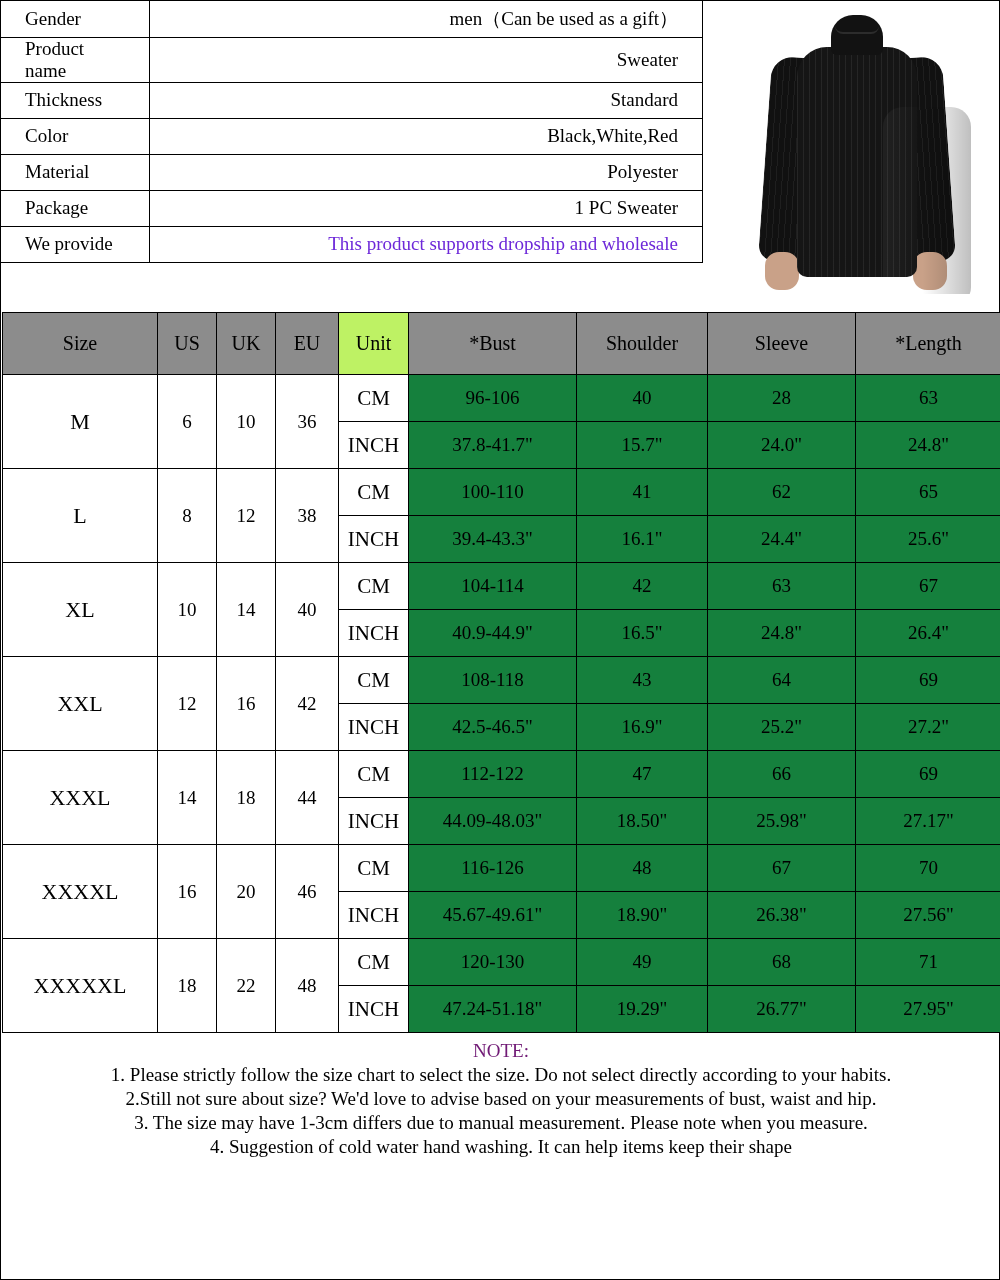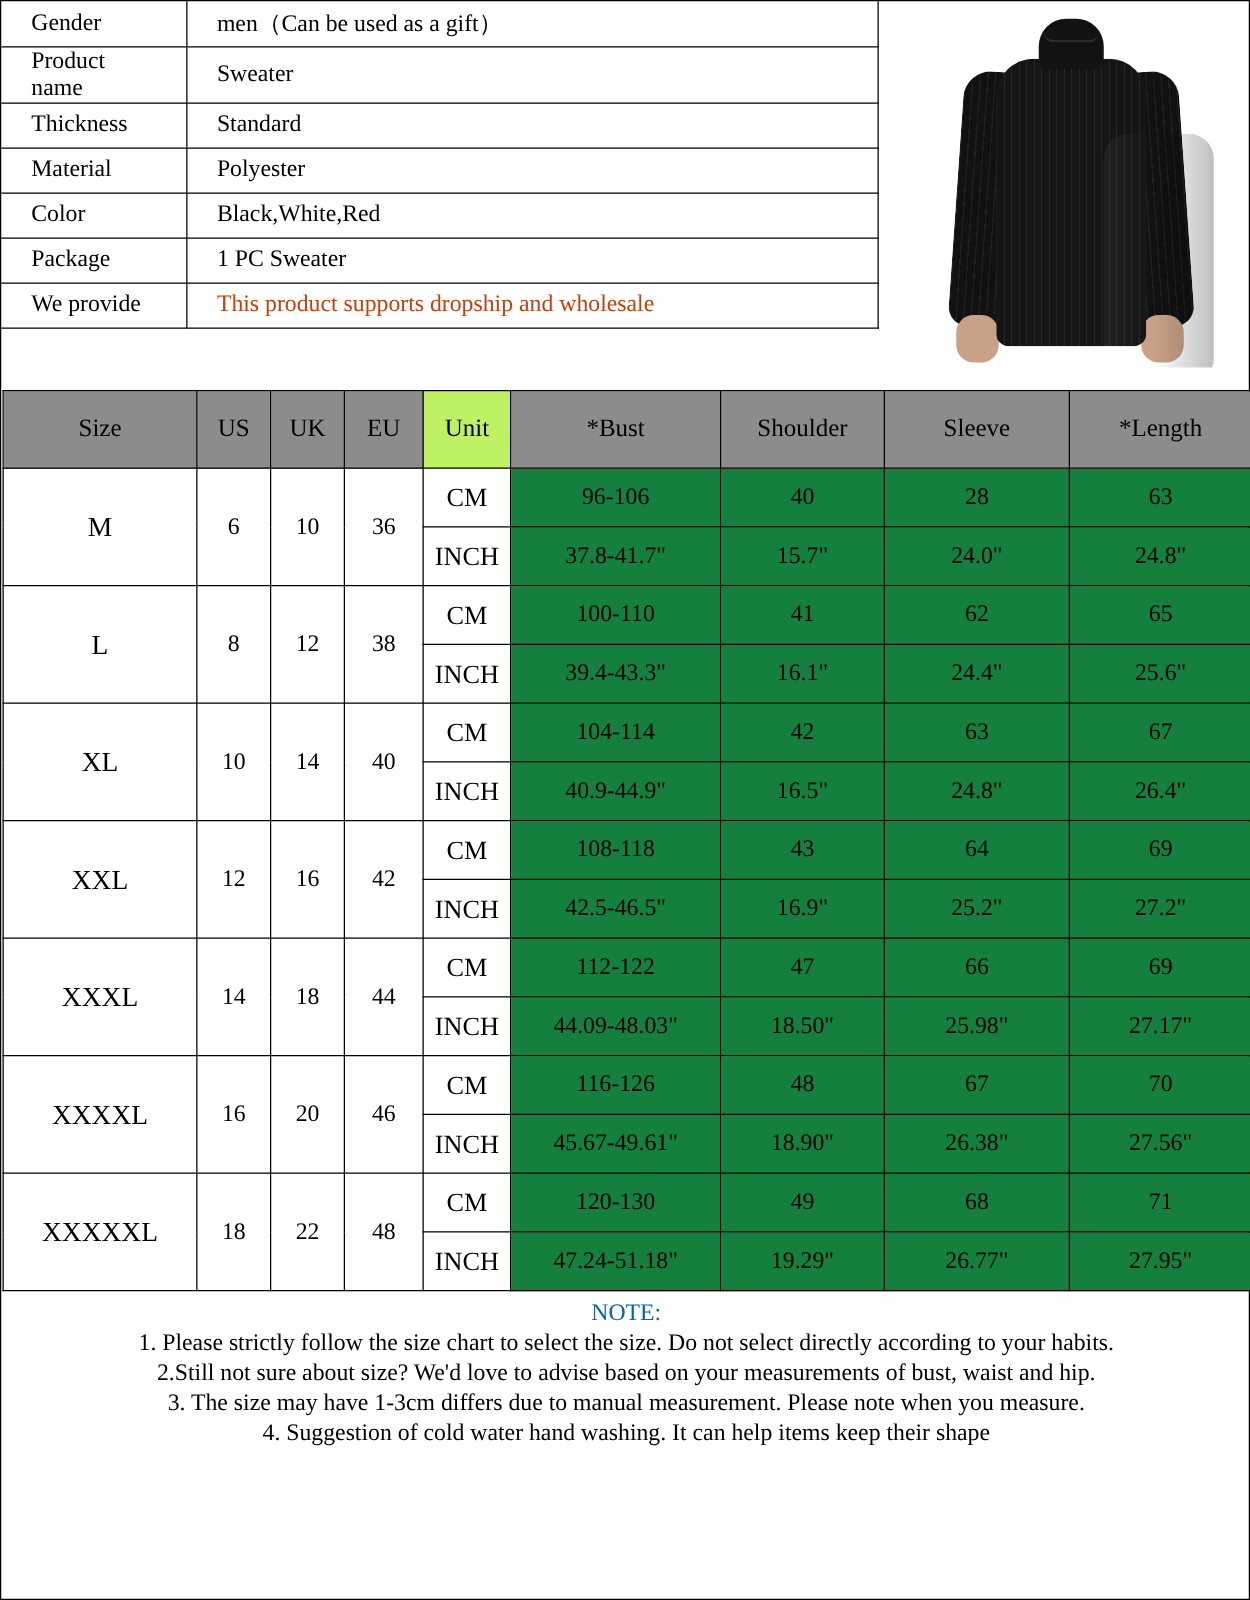--- a/index.html
+++ b/index.html
@@ -43,24 +43,24 @@
     font-size: 19px;
     padding: 0 24px;
     box-sizing: border-box;
     vertical-align: middle;
   }
   .spec-table td.label {
     width: 148px;
     text-align: left;
   }
   .spec-table td.value {
-    text-align: left;
+    text-align: right;
   }
   .spec-table td.value.highlight {
-    color: #c2410c;
+    color: #6d28d9;
   }
   .spec-table tr:first-child td {
     border-top: none;
   }
   .spec-table td.label {
     border-left: none;
   }
 
   .photo-cell {
     flex: 1;
@@ -208,21 +208,21 @@
   col.c-length { width: 146px; }
 
   
   .notes {
     width: 1000px;
     padding: 6px 0 0 0;
     box-sizing: border-box;
     text-align: center;
   }
   .note-title {
-    color: #0369a1;
+    color: #701a75;
     font-size: 19px;
     margin-bottom: 1px;
   }
   .note-line {
     font-size: 19px;
     line-height: 24px;
   }
 </style>
 </head>
 <body>
@@ -238,26 +238,26 @@
         </tr>
         <tr>
           <td class="label">Product name</td>
           <td class="value">Sweater</td>
         </tr>
         <tr>
           <td class="label">Thickness</td>
           <td class="value">Standard</td>
         </tr>
         <tr>
+          <td class="label">Color</td>
+          <td class="value">Black,White,Red</td>
+        </tr>
+        <tr>
           <td class="label">Material</td>
           <td class="value">Polyester</td>
-        </tr>
-        <tr>
-          <td class="label">Color</td>
-          <td class="value">Black,White,Red</td>
         </tr>
         <tr>
           <td class="label">Package</td>
           <td class="value">1 PC Sweater</td>
         </tr>
         <tr>
           <td class="label">We provide</td>
           <td class="value highlight">This product supports dropship and wholesale</td>
         </tr>
       </tbody>

